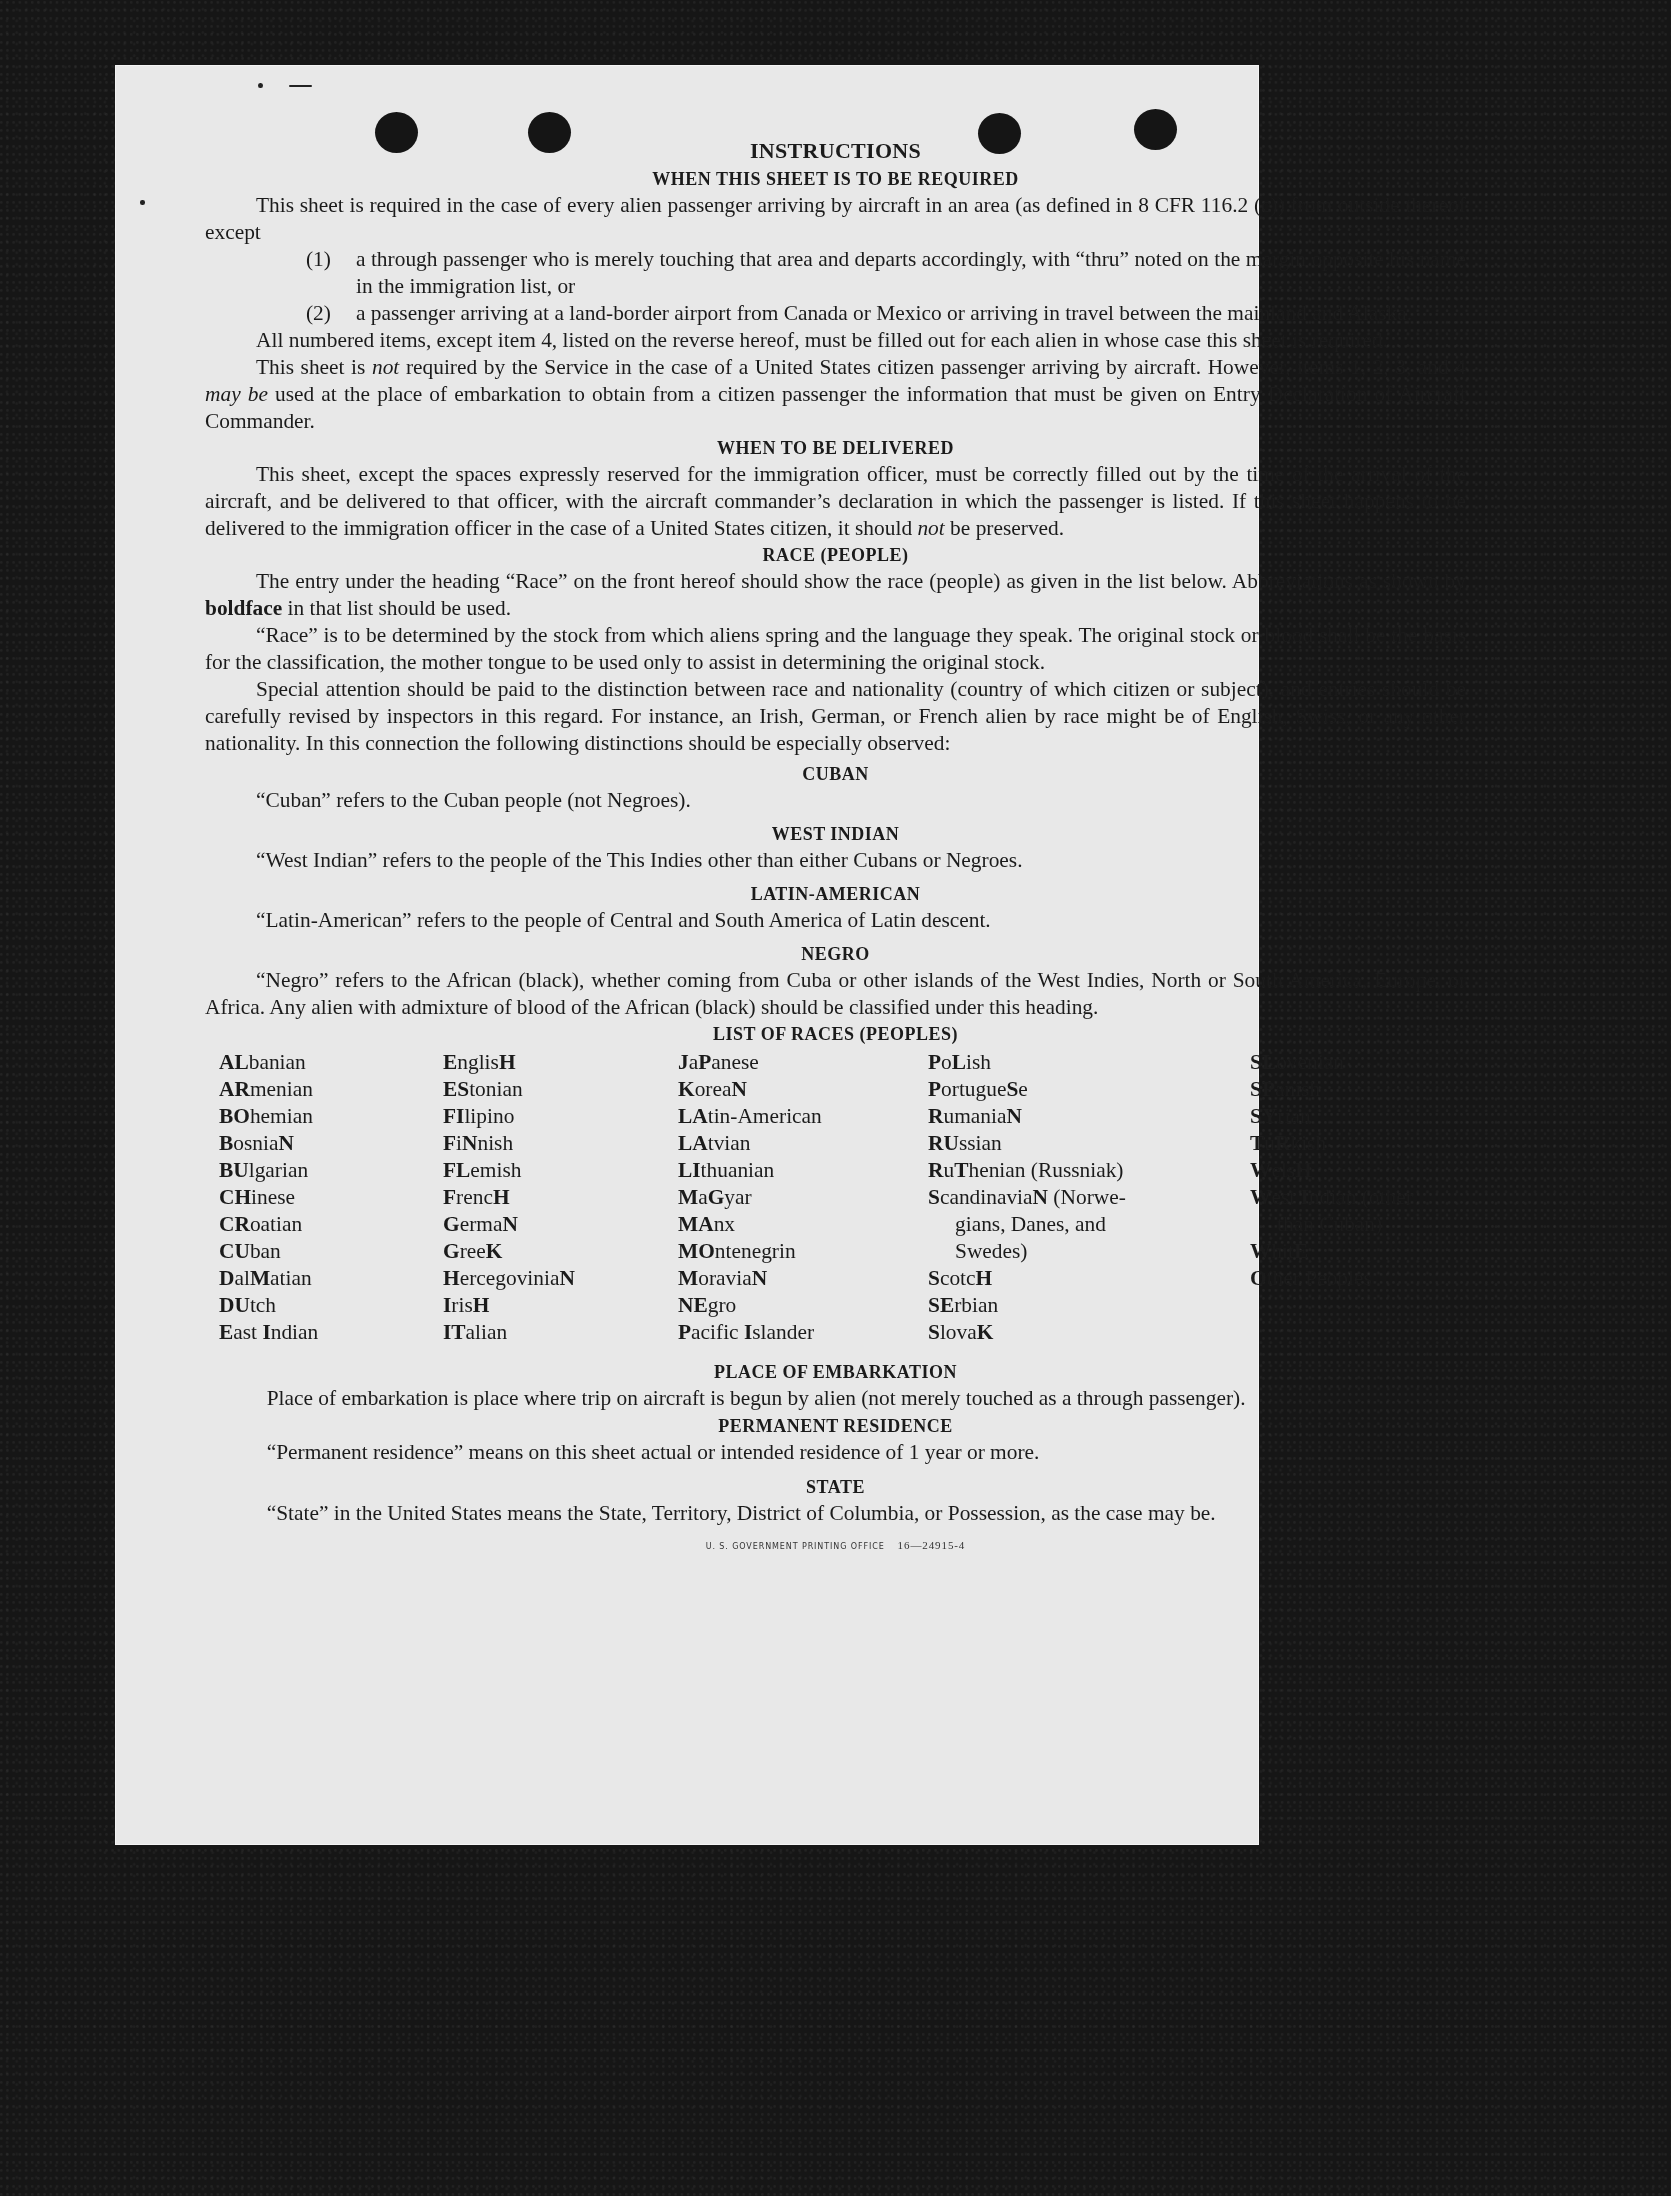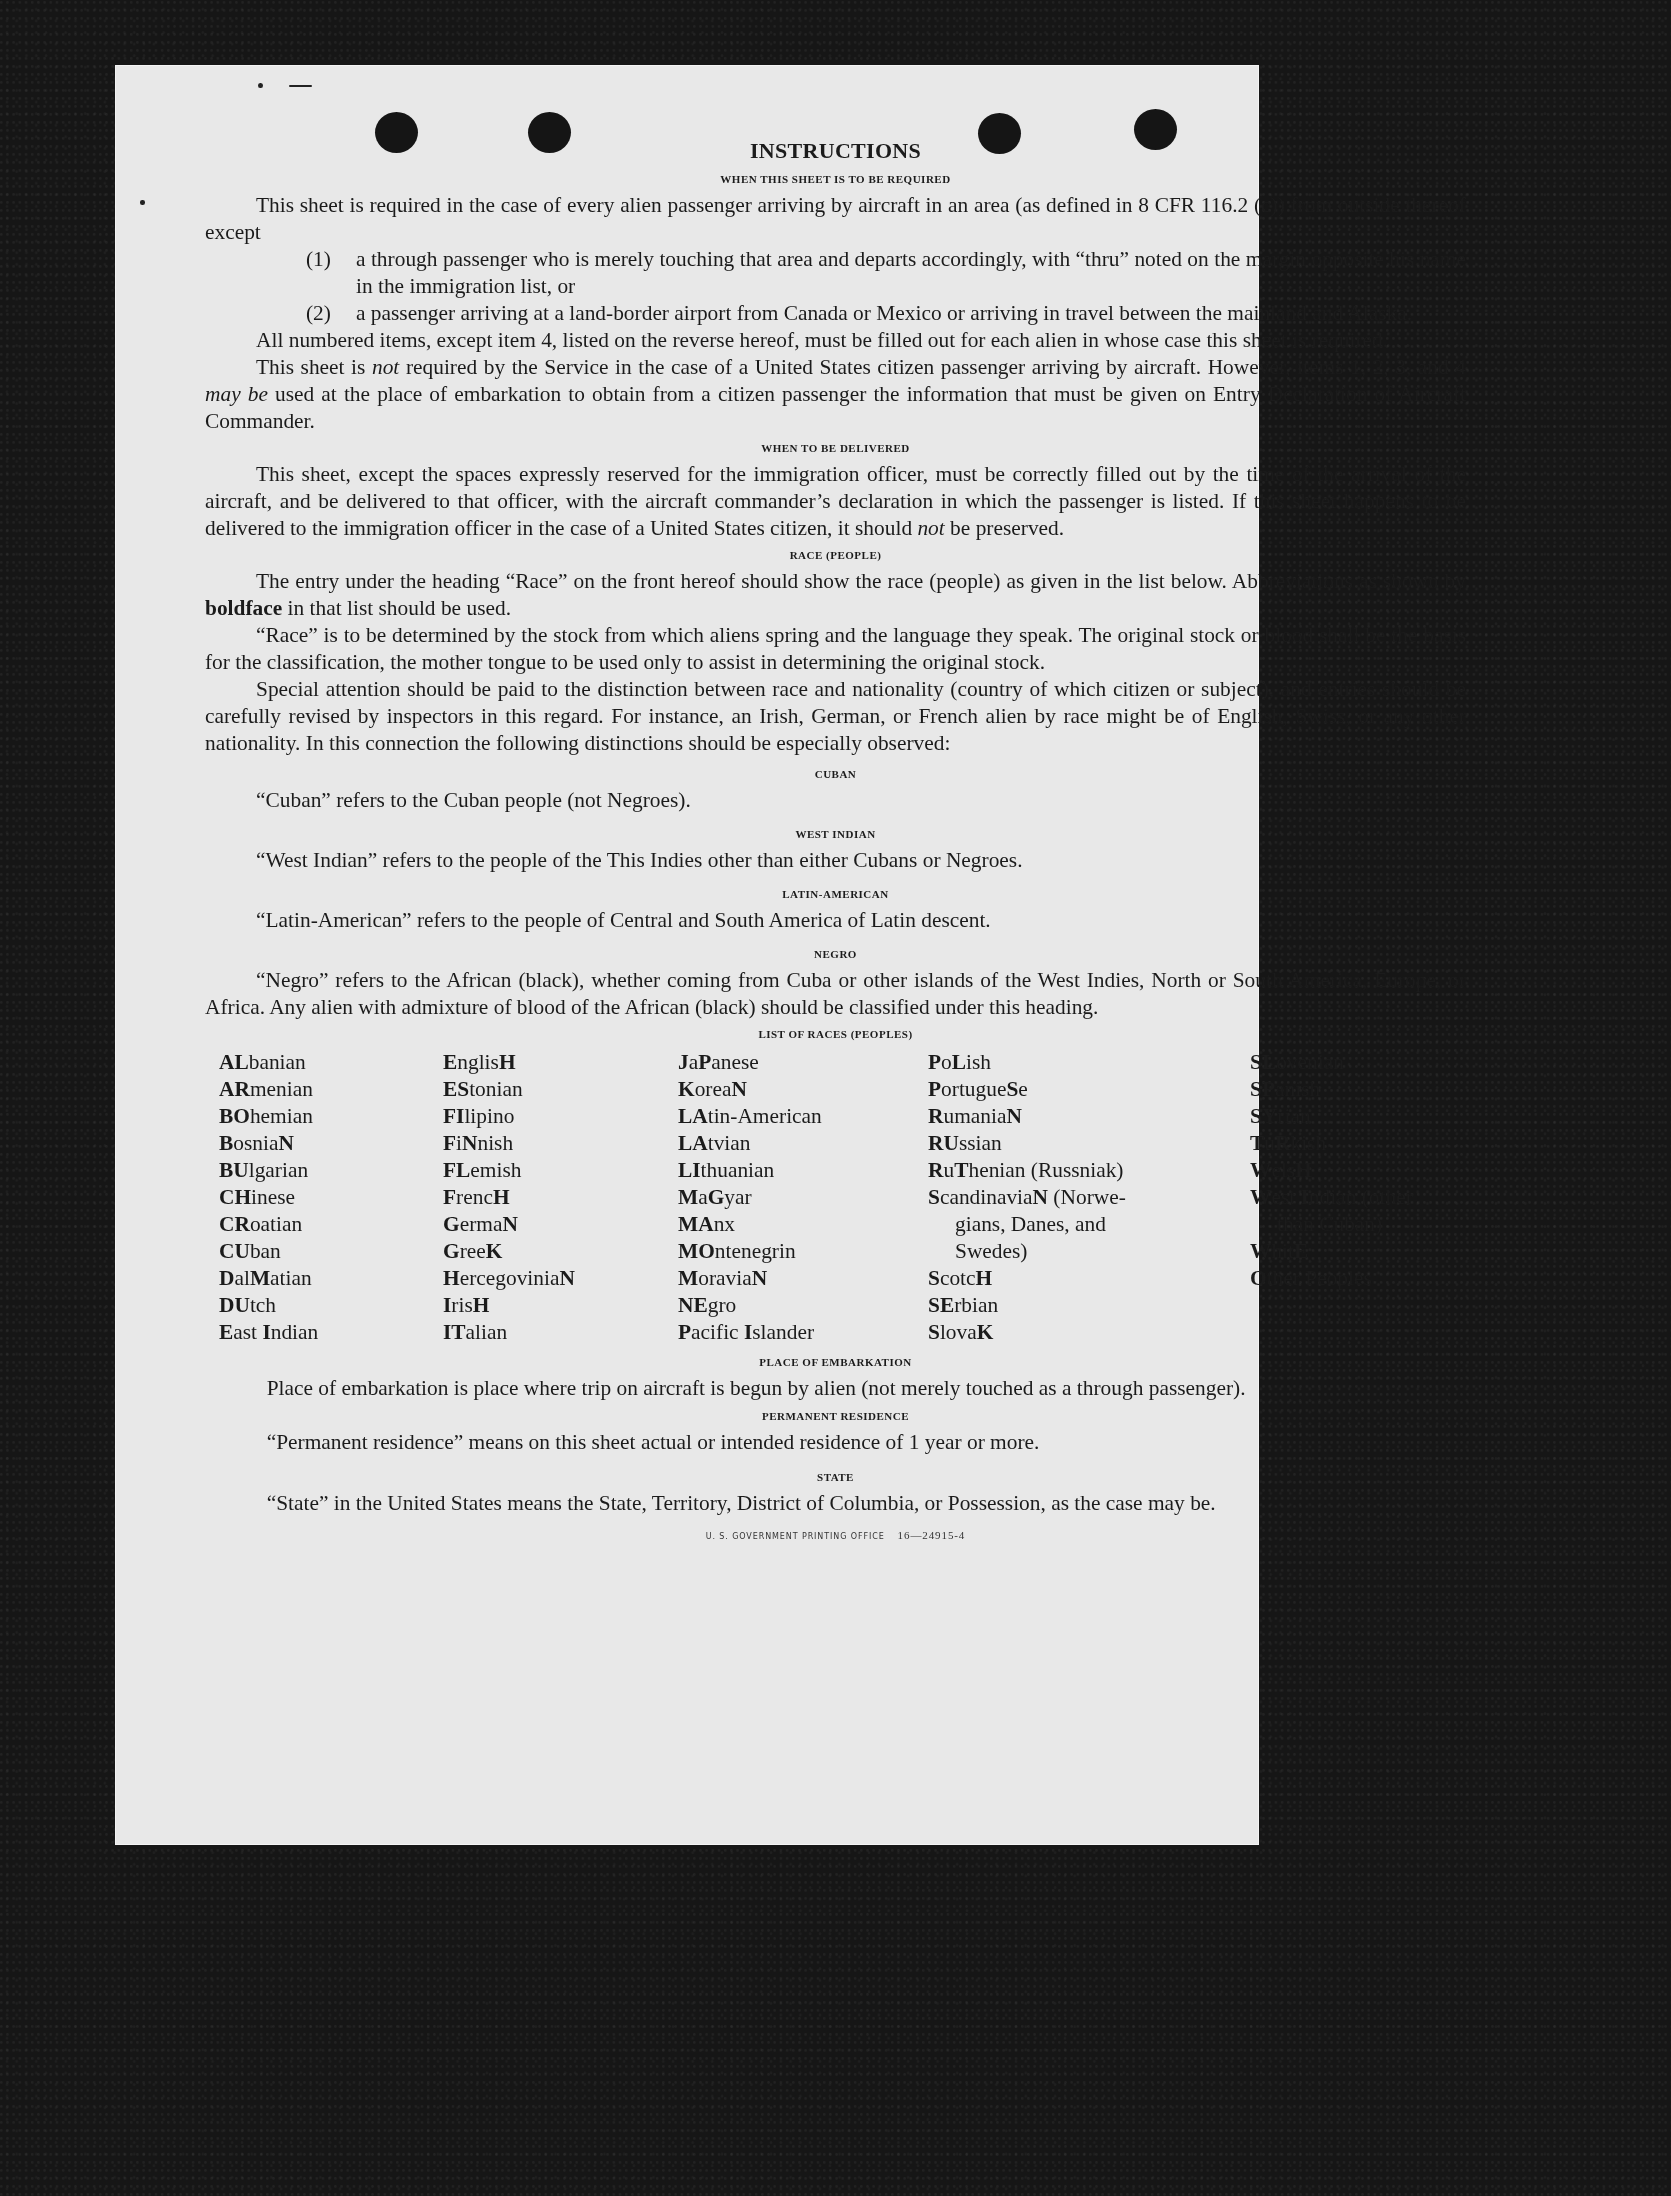--- a/index.html
+++ b/index.html
@@ -31,21 +31,21 @@
   }
   .content {
     position: absolute; left: 90px; top: 71px; width: 1261px;
     font-size: 21.4px; line-height: 27px;
   }
   .h-title {
     text-align: center; font-weight: bold; font-size: 22px; letter-spacing: 0.3px;
     margin: 0; line-height: 30px;
   }
   .h-sec {
-    text-align: center; font-weight: bold; font-size: 11px; letter-spacing: 0.5px;
+    text-align: center; font-weight: bold; font-size: 18px; letter-spacing: 0.5px;
     margin: 0; line-height: 26px;
   }
   p { margin: 0; text-align: justify; }
   .ind { text-indent: 51px; }
   .item { display: flex; padding-left: 101px; }
   .item .num { width: 50px; flex: none; }
   .item .txt { flex: 1; text-align: justify; }
   .races {
     display: grid;
     grid-template-columns: 224px 235px 250px 322px 232px;
@@ -173,21 +173,21 @@
           <div class="race"><b>T</b><span>u</span><b>R</b><span>kish</span></div>
           <div class="race"><b>W</b><span>els</span><b>H</b></div>
           <div class="race"><b>W</b><span>est </span><b>I</b><span>ndian (other</span></div>
           <div class="race cont">than Cuban)</div>
           <div class="race"><b>W</b><span>hit</span><b>E</b></div>
           <div class="race"><b>O</b><span>ther Peoples</span></div>
         </div>
       </div>
 
     <div class="bottom">
-      <h2 class="h-sec" style="margin-top:3px">PLACE OF EMBARKATION</h2>
+      <h2 class="h-sec" style="margin-top:13px">PLACE OF EMBARKATION</h2>
       <p class="ind">Place of embarkation is place where trip on aircraft is begun by alien (not merely touched as a through passenger).</p>
       <h2 class="h-sec" style="margin-top:1.8px">PERMANENT RESIDENCE</h2>
       <p class="ind">“Permanent residence” means on this sheet actual or intended residence of 1 year or more.</p>
       <h2 class="h-sec" style="margin-top:7.1px">STATE</h2>
       <p class="ind">“State” in the United States means the State, Territory, District of Columbia, or Possession, as the case may be.</p>
     </div>
 
     <div class="footer-print">
       <span>U. S. GOVERNMENT PRINTING OFFICE</span><span class="code">16—24915-4</span>
     </div>

